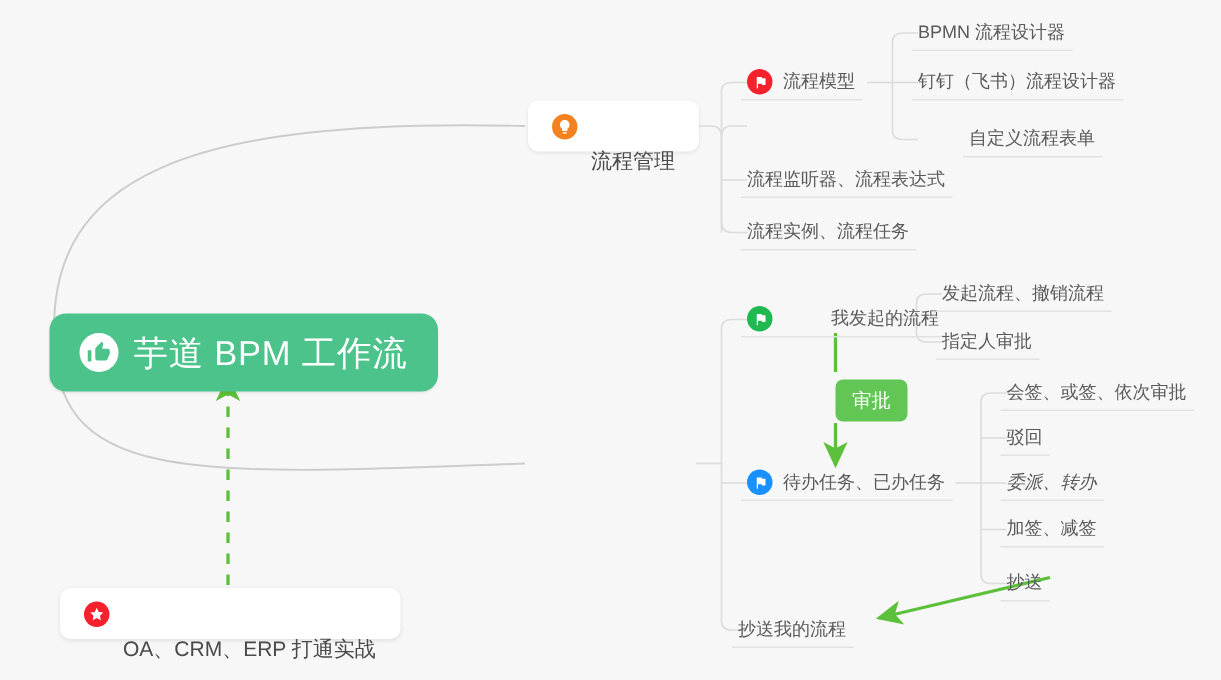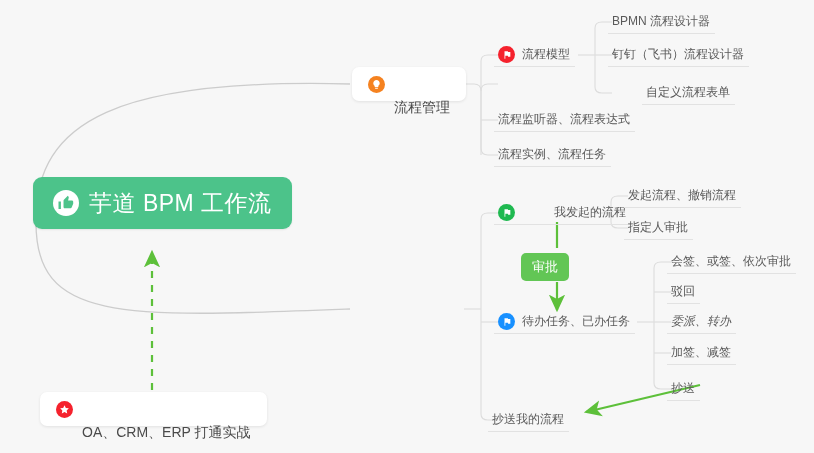--- a/index.html
+++ b/index.html
@@ -145,21 +145,21 @@
 
     <path d="M557,222 L557,248" fill="none" stroke="#5dc03a" stroke-width="2.2"></path>
 
     <path d="M557,282 L557,310" fill="none" stroke="#5dc03a" stroke-width="2.2" marker-end="url(#grnArrow)"></path>
 
     <path d="M700,385 L586,412" fill="none" stroke="#5dc03a" stroke-width="2.2" marker-end="url(#grnArrow)"></path>
 
     <path d="M152,390 L152,252" fill="none" stroke="#5dc03a" stroke-width="2.2" stroke-dasharray="7 7" marker-end="url(#grnArrow)"></path>
   </svg>
 
-  <div class="node root" style="left:33px; top:177px;">
+  <div class="node root" style="left:33px; top:209px;border-radius:11px;">
     <span class="ico big" style="background:#ffffff;">
       <svg width="18" height="18" viewBox="0 0 24 24" fill="#4cc38a">
         <path d="M2,10h3.2v10H2V10z M21.6,10.4c0-0.9-0.8-1.7-1.7-1.7h-5.1l0.8-3.7c0-0.2,0.1-0.4,0.1-0.6
                  c0-0.5-0.2-0.9-0.5-1.2l-0.8-0.8L9.2,7.6C8.9,8,8.7,8.4,8.7,8.9v8.5c0,0.9,0.8,1.7,1.7,1.7h7.6
                  c0.7,0,1.3-0.4,1.5-1l2.1-5C21.6,12.9,21.6,12.7,21.6,12.6V10.4z"></path>
       </svg>
     </span>
     <span class="label">芋道 BPM 工作流</span>
   </div>
 
@@ -237,21 +237,21 @@
     <span class="label">加签、减签</span>
   </div>
   <div class="node leaf noicon" style="left:667px; top:377px;">
     <span class="label">抄送</span>
   </div>
 
   <div class="node leaf noicon" style="left:488px; top:408px;">
     <span class="label">抄送我的流程</span>
   </div>
 
-  <div class="node pill" style="left:521px; top:253px;">
+  <div class="node pill" style="left:557px; top:253px;">
     <span class="label">审批</span>
   </div>
 
   <div class="node card" style="left:40px; top:392px;">
     <span class="ico" style="background:#f5222d;">
       <svg width="11" height="11" viewBox="0 0 24 24" fill="#ffffff">
         <path d="M12,2.5l2.9,6.1l6.6,0.9l-4.8,4.7l1.2,6.6L12,17.6l-5.9,3.2l1.2-6.6L2.5,9.5l6.6-0.9L12,2.5z"></path>
       </svg>
     </span>
     <span class="label">OA、CRM、ERP 打通实战</span>

